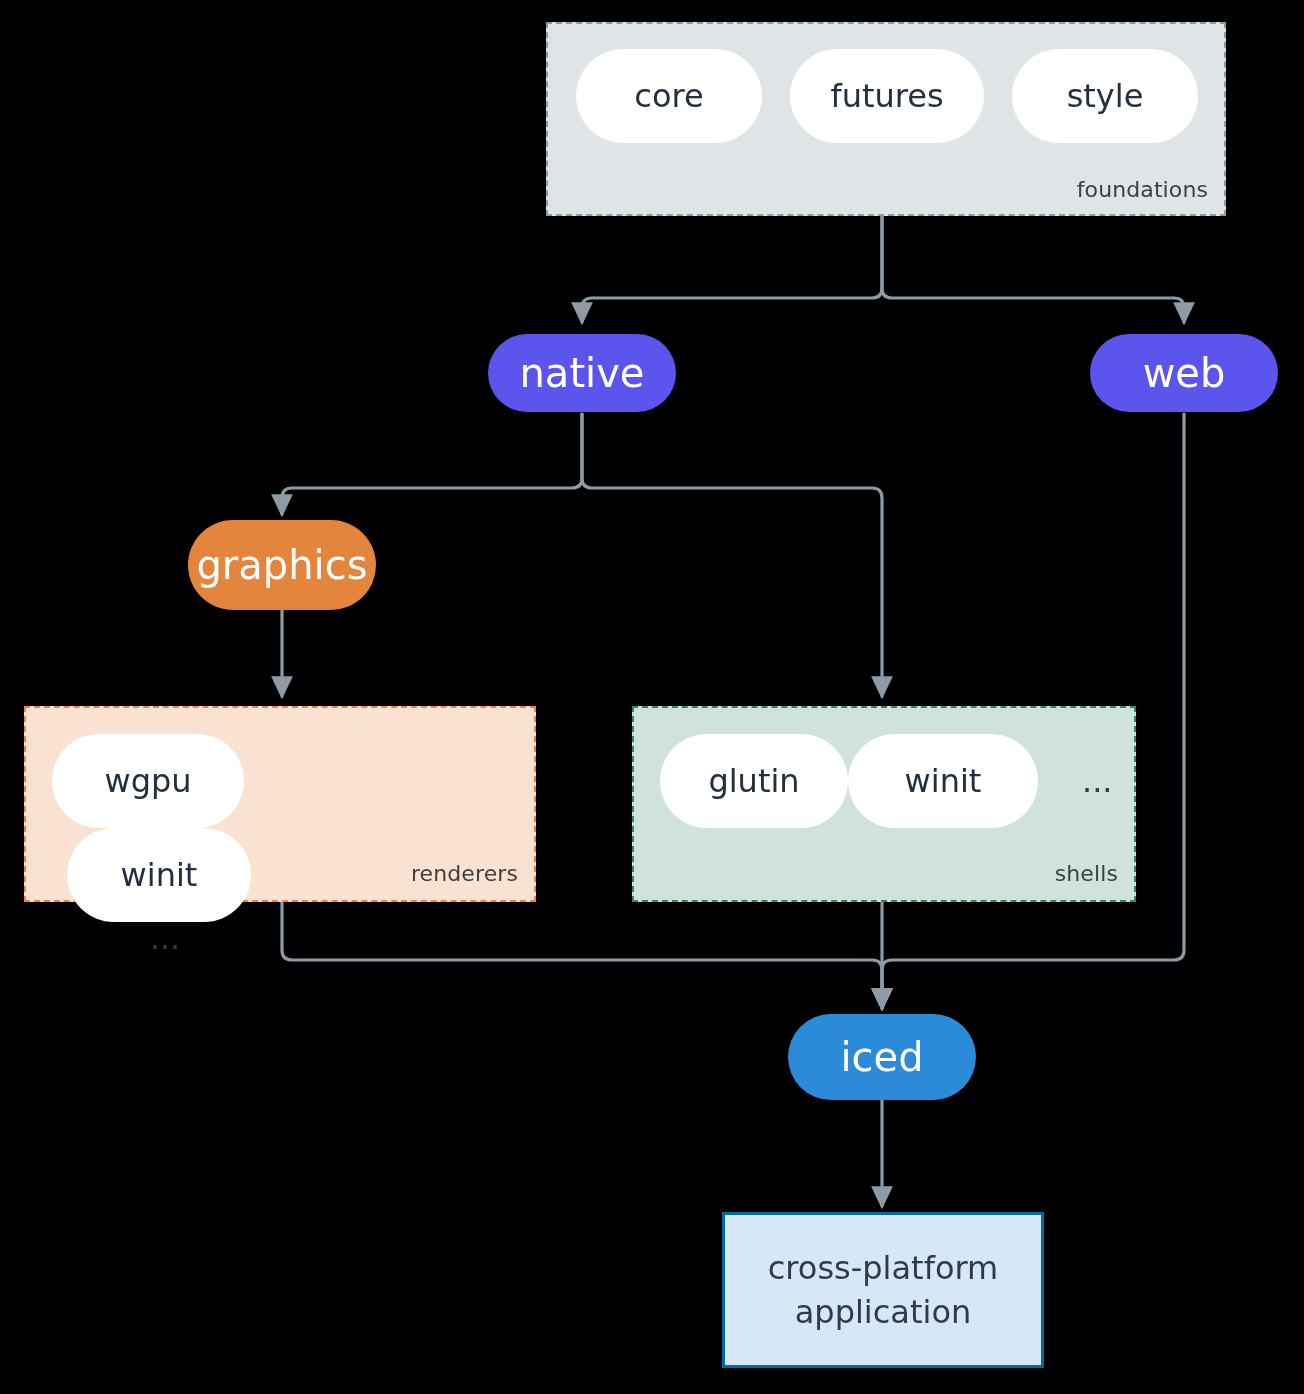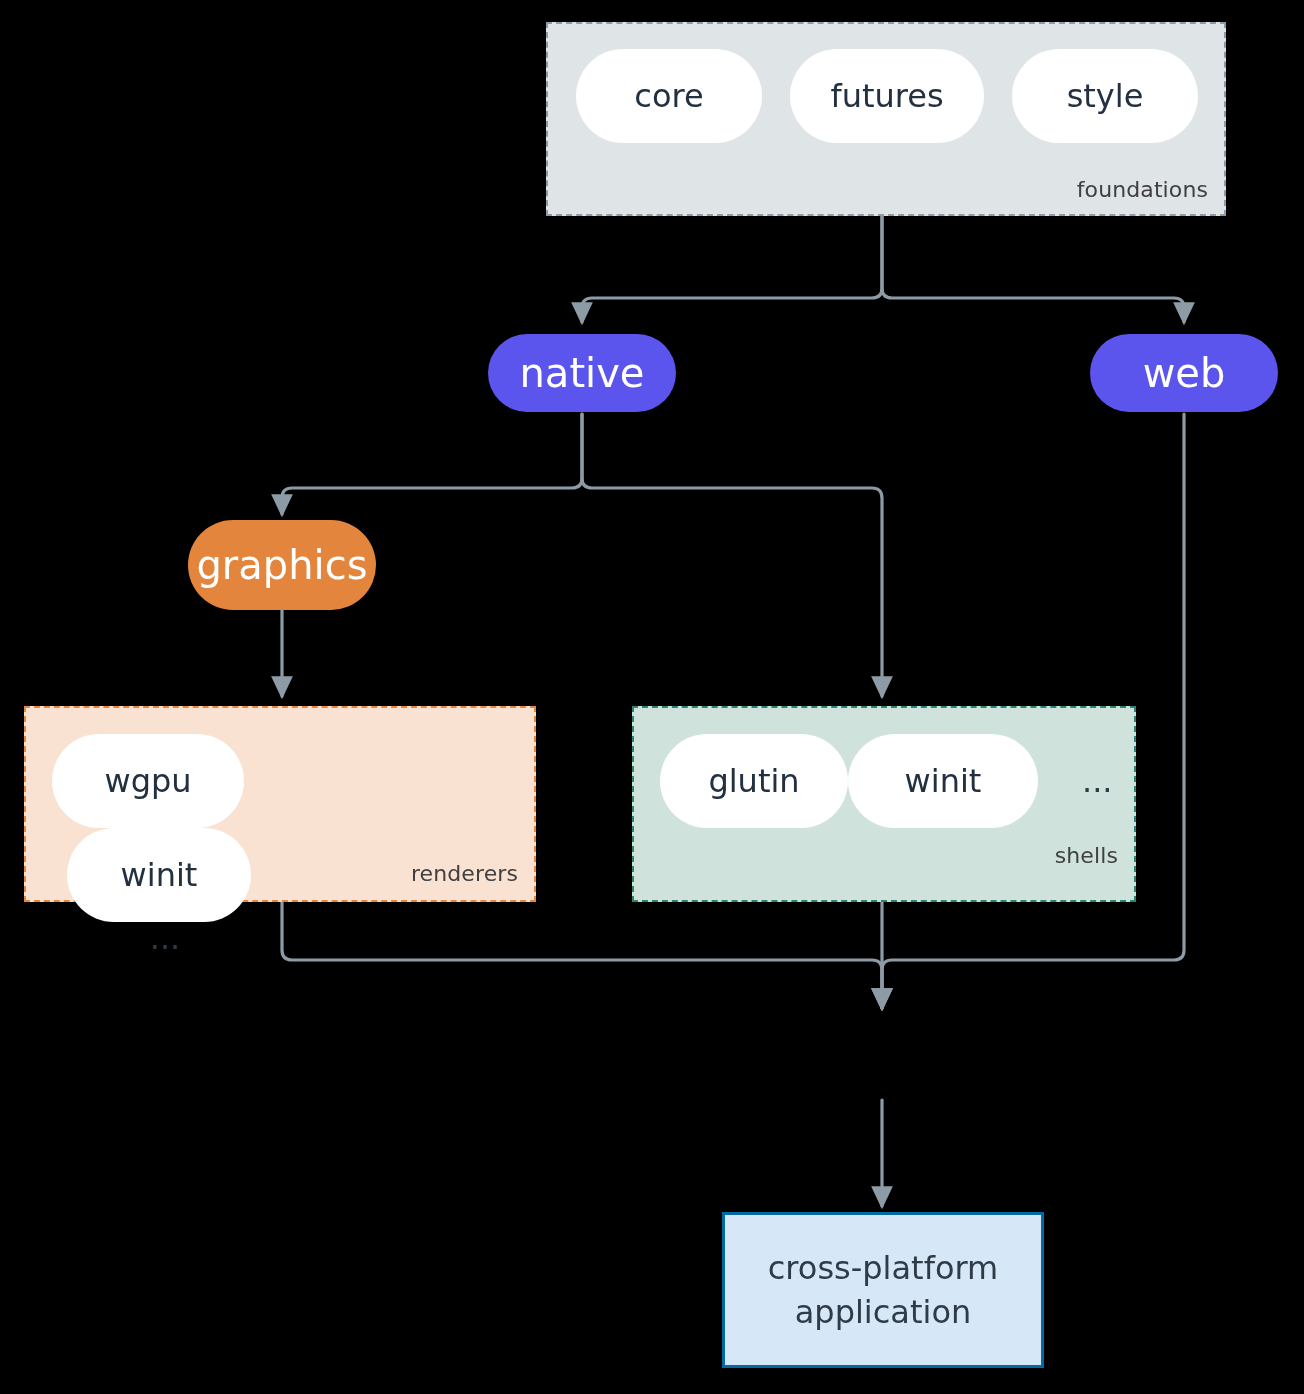--- a/index.html
+++ b/index.html
@@ -158,22 +158,23 @@
     <div class="group-label" style="bottom:14px;">renderers</div>
   </div>
 
   <div class="group" style="left:632px; top:706px; width:504px; height:196px;
               background:#CFE2DB; border:2px dashed #2E8472;">
     <div class="group-inner" style="left:26px; top:26px;">
       <div class="pill pill-white" style="width:188px;">glutin</div>
       <div class="pill pill-white" style="width:190px; margin-right:22px;">winit</div>
       <div class="ellipsis">...</div>
     </div>
-    <div class="group-label" style="bottom:32px;">shells</div>
+    <div class="group-label" style="bottom:14px;">shells</div>
   </div>
 
+  <div class="node node-iced" style="left:788px; top:1014px; width:188px; height:86px;">iced</div>
 
   <div class="rect-node" style="left:722px; top:1212px; width:322px; height:156px;">
     <div>cross-platform</div>
     <div>application</div>
   </div>
 
 </div>
 
 </body></html>

